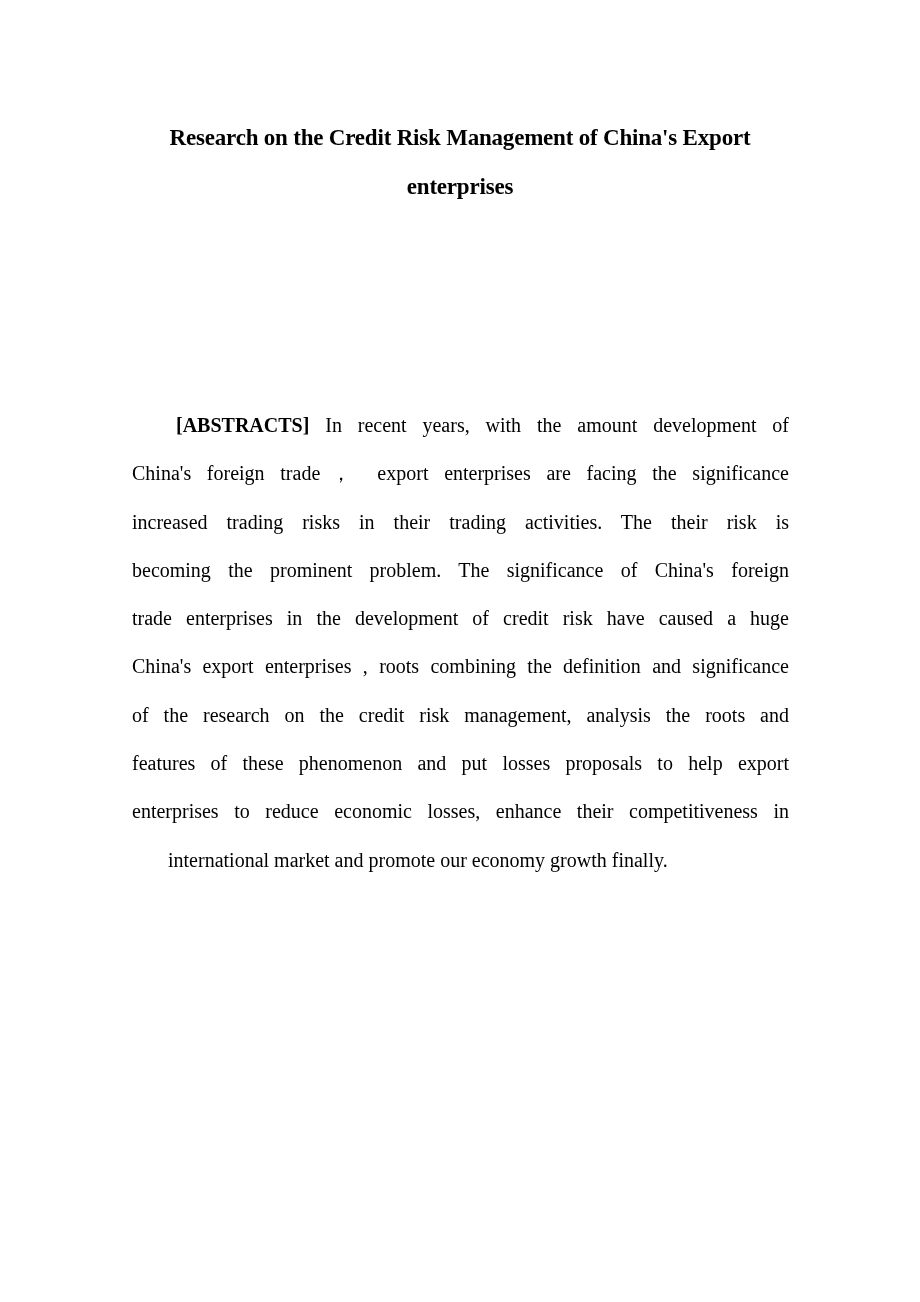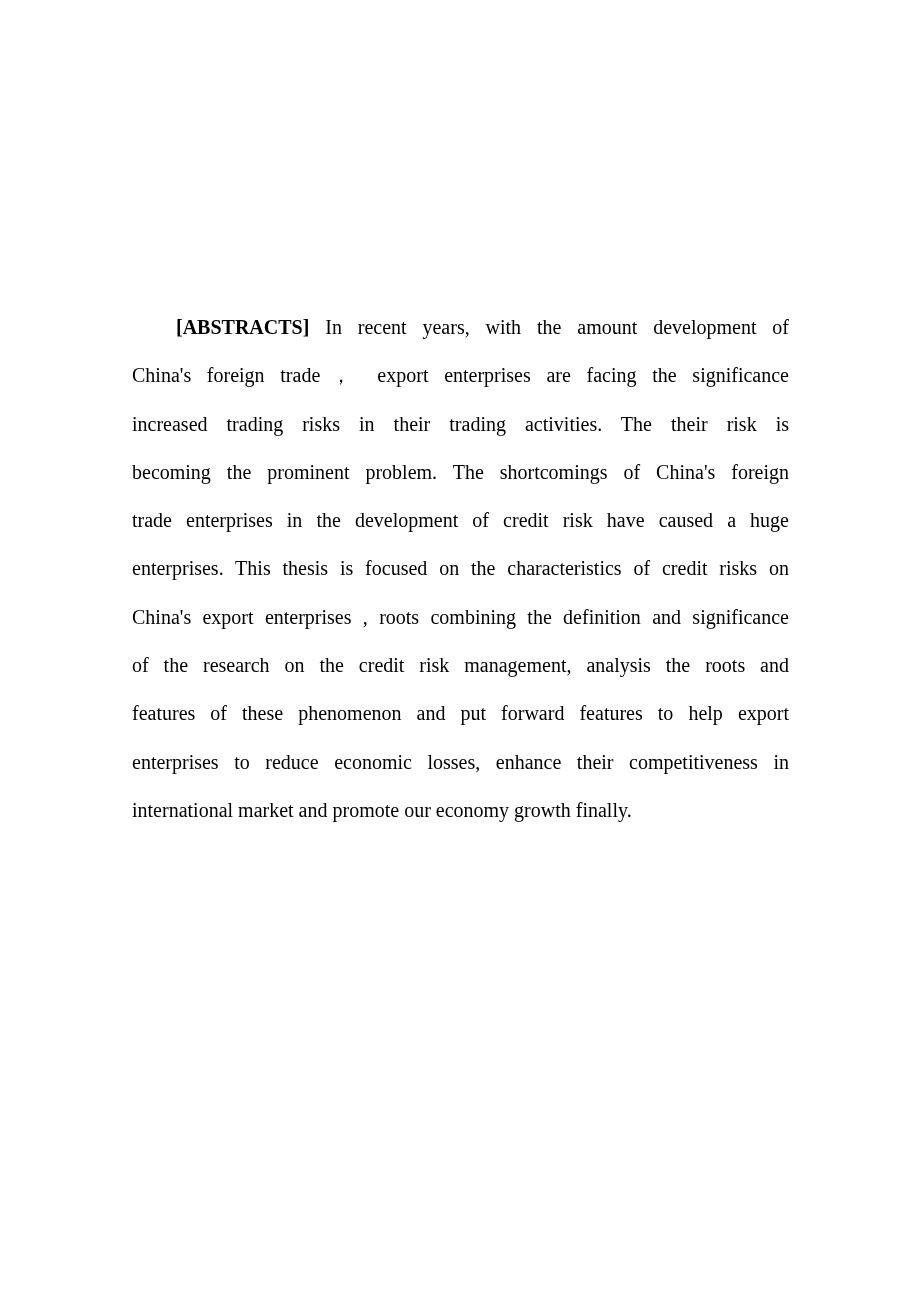--- a/index.html
+++ b/index.html
@@ -42,20 +42,21 @@
       text-align-last: left;
     }
     .para .line {
       display: block;
       text-align: justify;
       text-align-last: justify;
       white-space: nowrap;
     }
     .para .line.last {
       text-align-last: left;
+      margin-left: 36px;
     }
     .para .line.indent {
       padding-left: 44px;
     }
     .abstract { top: 303px; }
     .label {
       font-weight: bold;
     }
     .watermark {
       position: absolute;
@@ -71,28 +72,31 @@
       white-space: nowrap;
     }
     .content { position: relative; z-index: 1; }
   </style>
 </head>
 <body>
 
 <div class="page">
 
 
+  <div class="title content">
+    <div>Research on the Credit Risk Management of China's Export</div>
+    <div>enterprises</div>
+  </div>
 
   <div class="para abstract content">
     <span class="line indent"><span class="label">[ABSTRACTS]</span><span> In recent years, with the amount development of</span></span>
     <span class="line">China's foreign trade， export enterprises are facing the significance</span>
     <span class="line">increased trading risks in their trading activities. The their risk is</span>
-    <span class="line">becoming the prominent problem. The shortcomings of China's foreign</span>
+    <span class="line">becoming the prominent problem. The significance of China's foreign</span>
     <span class="line">trade enterprises in the development of credit risk have caused a huge</span>
-    <span class="line">enterprises. This thesis is focused on the characteristics of credit risks on</span>
     <span class="line">China's export enterprises , roots combining the definition and significance</span>
     <span class="line">of the research on the credit risk management, analysis the roots and</span>
-    <span class="line">features of these phenomenon and put forward features to help export</span>
+    <span class="line">features of these phenomenon and put losses proposals to help export</span>
     <span class="line">enterprises to reduce economic losses, enhance their competitiveness in</span>
     <span class="line last">international market and promote our economy growth finally.</span>
   </div>
 
 </div>
 
 </body></html>

